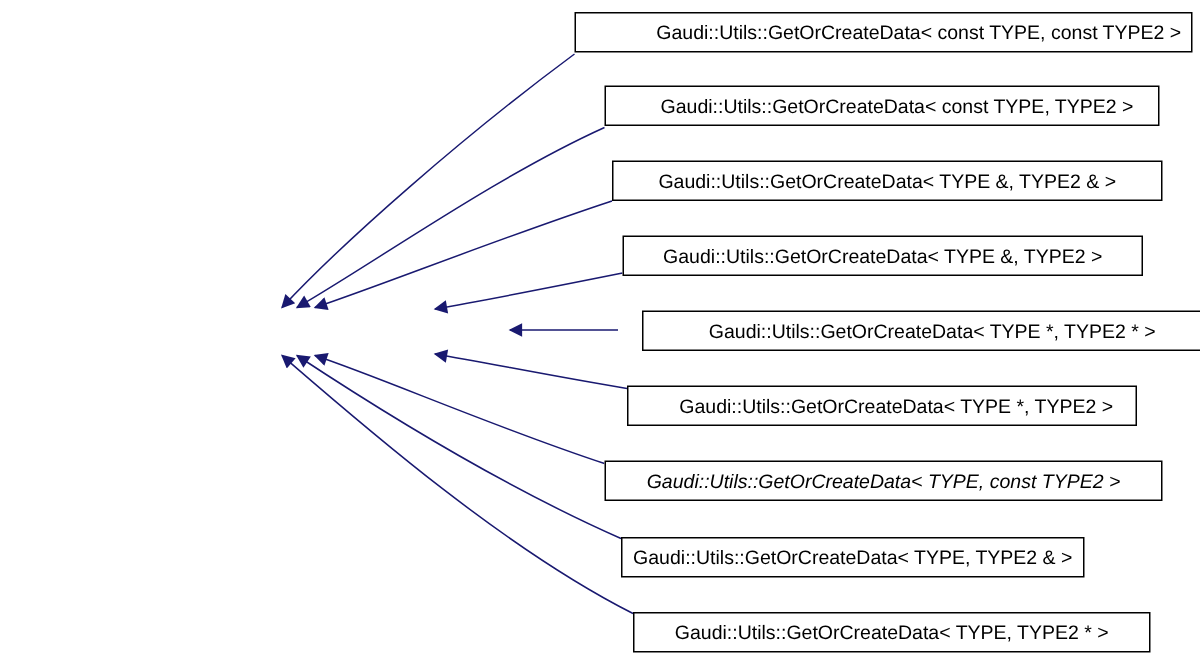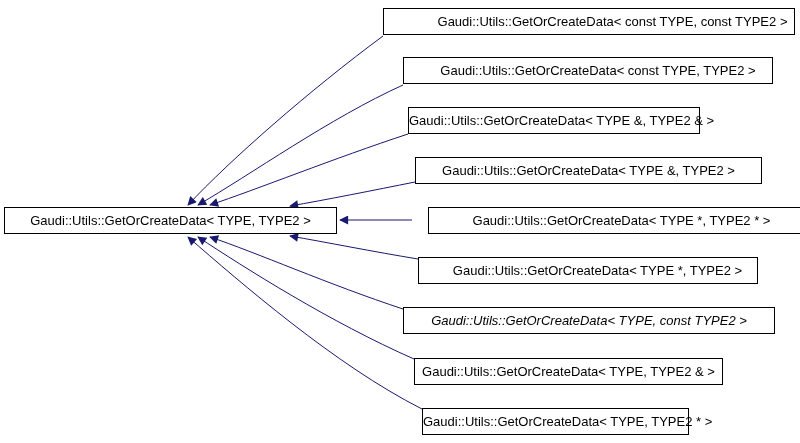--- a/index.html
+++ b/index.html
@@ -53,33 +53,32 @@
       <path d="M 408 134 C 335 158, 255 190, 210 205" marker-end="url(#arrow)"></path>
       <path d="M 415 182 C 375 190, 325 200, 290 206" marker-end="url(#arrow)"></path>
       <path d="M 412 220 L 340 220" marker-end="url(#arrow)"></path>
       <path d="M 418 259 C 375 252, 325 242, 290 236" marker-end="url(#arrow)"></path>
       <path d="M 403 309 C 330 285, 255 252, 210 237" marker-end="url(#arrow)"></path>
       <path d="M 414 359 C 330 322, 245 268, 198 237" marker-end="url(#arrow)"></path>
       <path d="M 422 409 C 335 365, 240 282, 188 237" marker-end="url(#arrow)"></path>
     </g>
   </svg>
 
-  <div class="node" style="left:4px;   top:207px; width:333px;">Gaudi::Utils::GetOrCreateData&lt; TYPE, TYPE2 &gt;</div>
 
   <div class="node" style="left:383px; top:8px;   width:412px;padding-left:47px;">Gaudi::Utils::GetOrCreateData&lt; const TYPE, const TYPE2 &gt;</div>
 
   <div class="node" style="left:403px; top:57px;  width:370px;padding-left:20px;">Gaudi::Utils::GetOrCreateData&lt; const TYPE, TYPE2 &gt;</div>
 
-  <div class="node" style="left:408px; top:107px; width:292px;">Gaudi::Utils::GetOrCreateData&lt; TYPE &amp;, TYPE2 &amp; &gt;</div>
+  <div class="node" style="left:408px; top:107px; width:367px;">Gaudi::Utils::GetOrCreateData&lt; TYPE &amp;, TYPE2 &amp; &gt;</div>
 
   <div class="node" style="left:415px; top:157px; width:347px;">Gaudi::Utils::GetOrCreateData&lt; TYPE &amp;, TYPE2 &gt;</div>
 
   <div class="node" style="left:428px; top:207px; width:387px;">Gaudi::Utils::GetOrCreateData&lt; TYPE *, TYPE2 * &gt;</div>
 
   <div class="node" style="left:418px; top:257px; width:340px;padding-left:19px;">Gaudi::Utils::GetOrCreateData&lt; TYPE *, TYPE2 &gt;</div>
 
   <div class="node" style="left:403px; top:307px; width:372px;font-style:italic;">Gaudi::Utils::GetOrCreateData&lt; TYPE, const TYPE2 &gt;</div>
 
   <div class="node" style="left:414px; top:358px; width:309px;">Gaudi::Utils::GetOrCreateData&lt; TYPE, TYPE2 &amp; &gt;</div>
 
-  <div class="node" style="left:422px; top:408px; width:267px;">Gaudi::Utils::GetOrCreateData&lt; TYPE, TYPE2 * &gt;</div>
+  <div class="node" style="left:422px; top:408px; width:345px;">Gaudi::Utils::GetOrCreateData&lt; TYPE, TYPE2 * &gt;</div>
 
 </div>
 
 </body></html>

